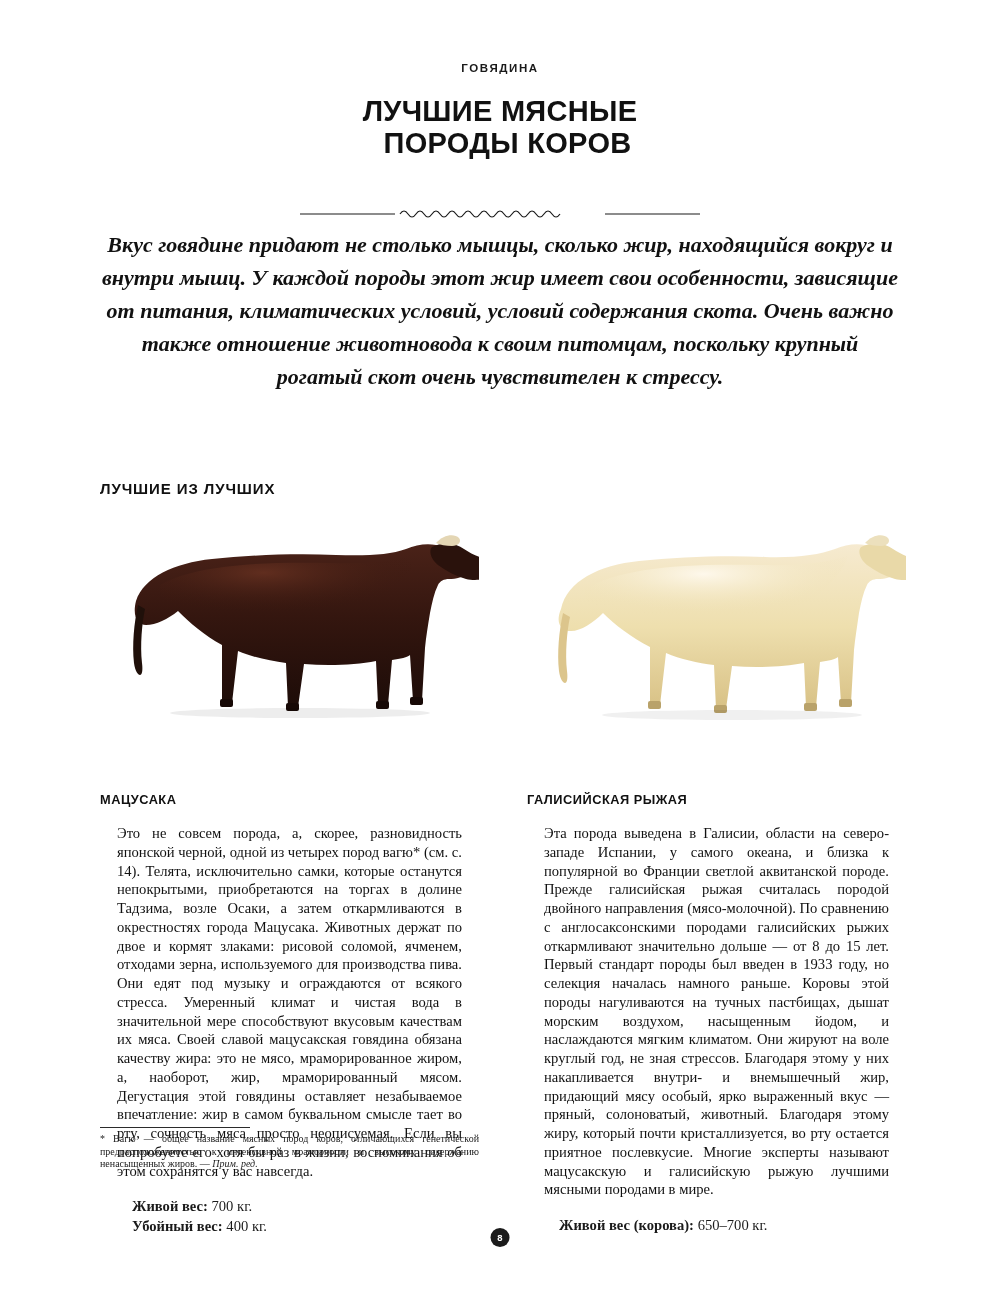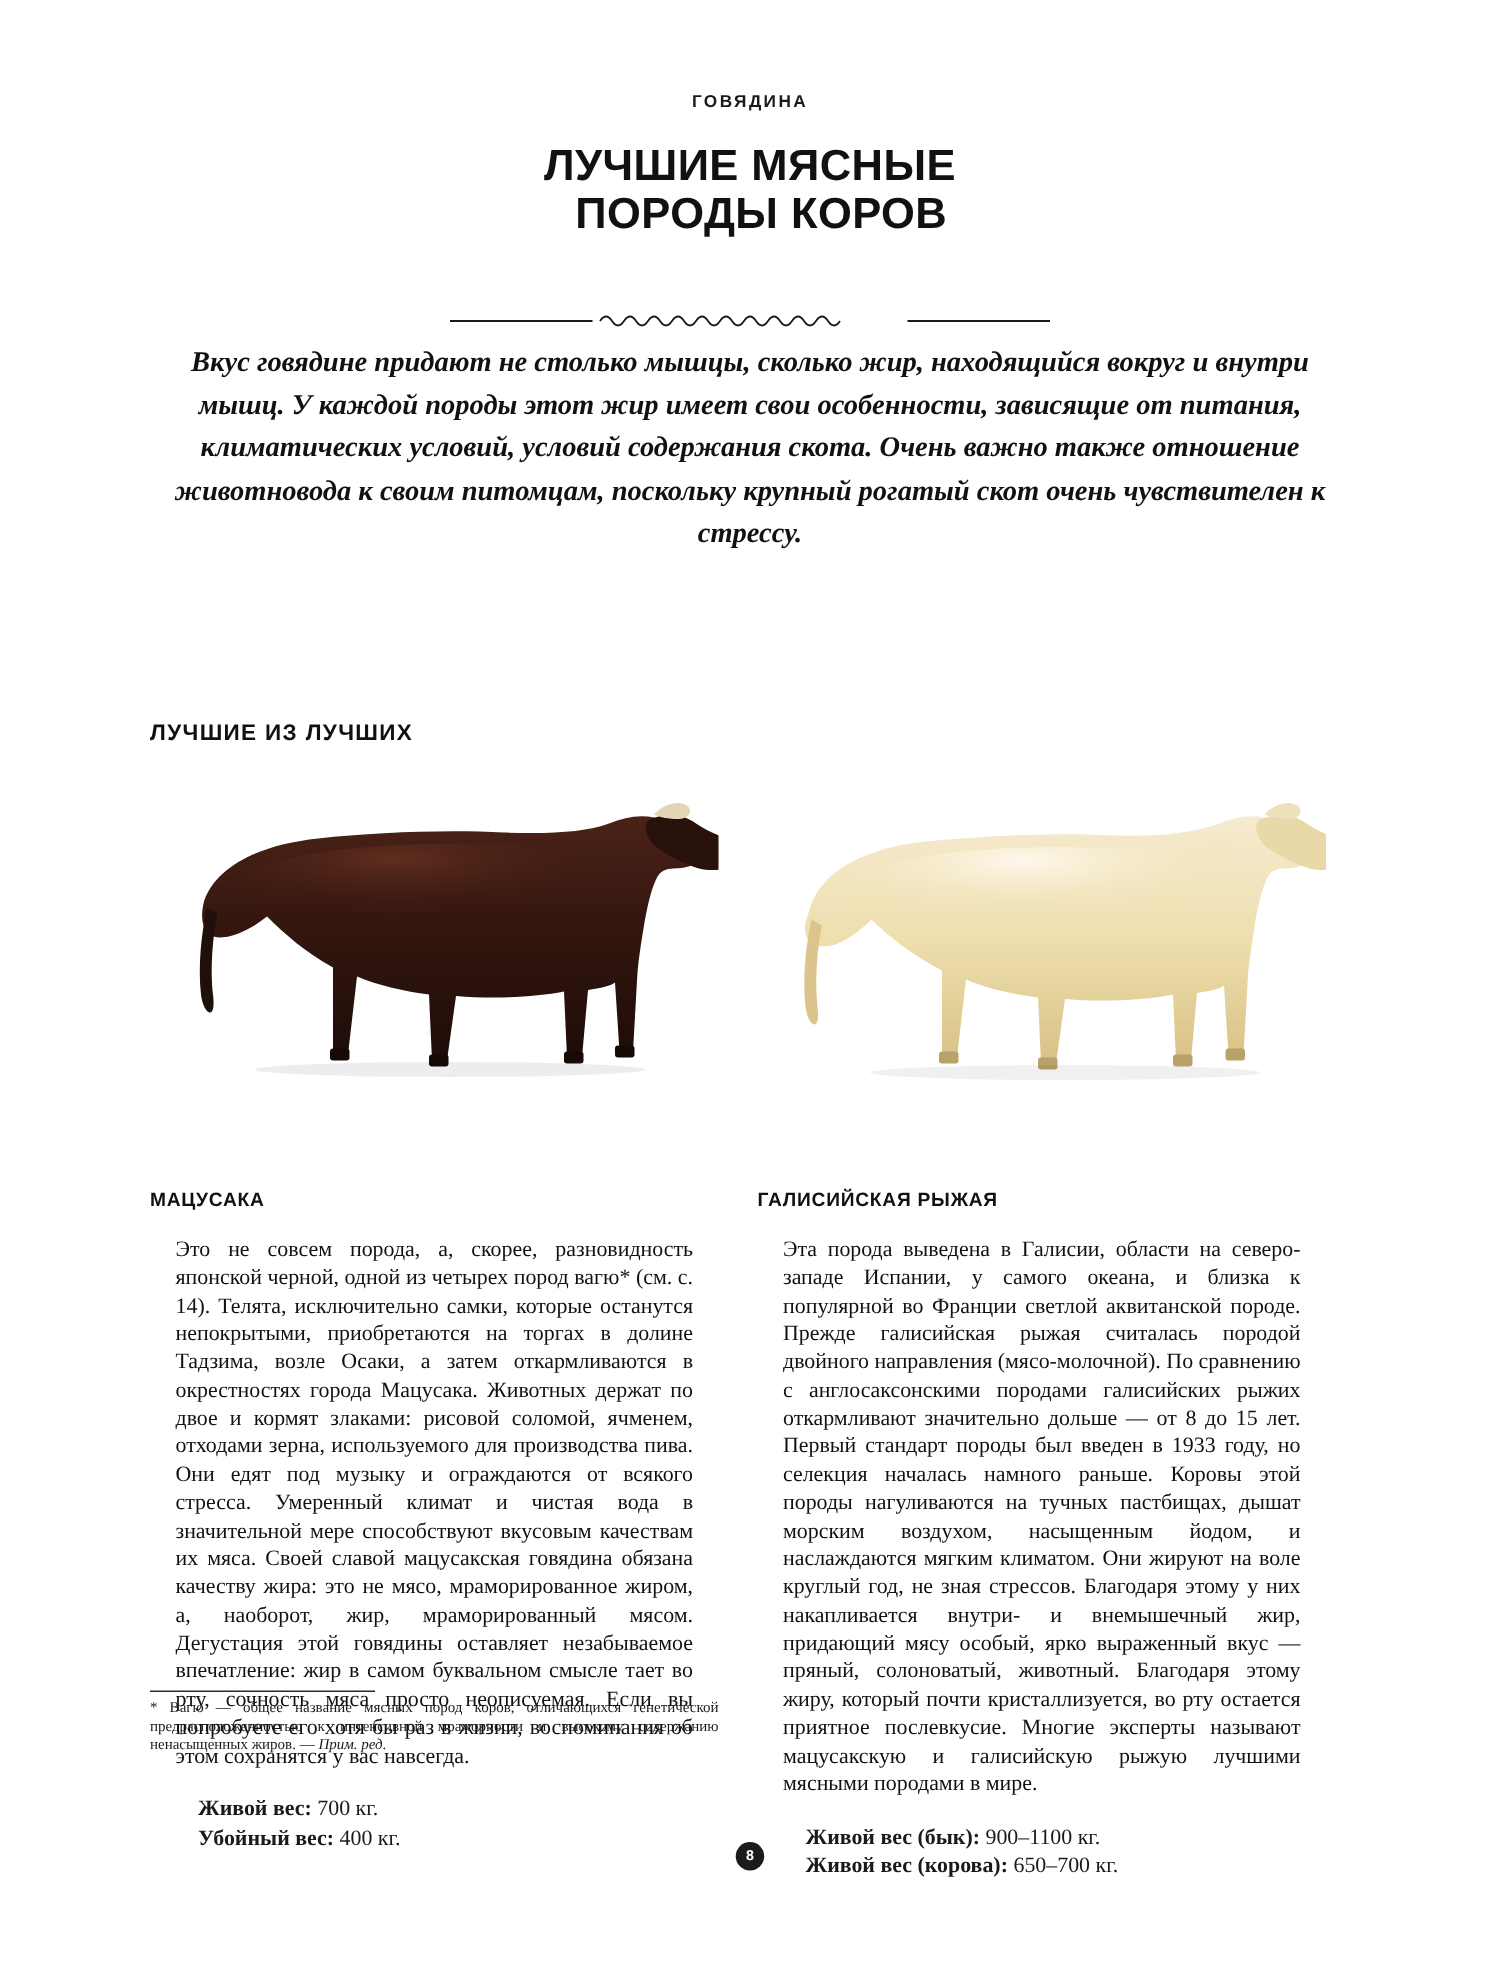--- a/index.html
+++ b/index.html
@@ -54,41 +54,41 @@
   }
   .lede {
     position: absolute;
     top: 228px;
     left: 100px;
     width: 800px;
     text-align: center;
     font-family: "Liberation Serif", serif;
     font-style: italic;
     font-weight: 700;
-    font-size: 19px;
+    font-size: 22px;
     line-height: 1.5;
     color: #111;
   }
   .section-head {
     position: absolute;
     top: 443px;
     left: 100px;
     font-size: 15px;
     font-weight: 800;
     letter-spacing: 0.9px;
     color: #111;
     margin-top: 37px;
   }
   .cols {
     position: absolute;
     top: 505px;
     left: 100px;
     width: 800px;
     display: flex;
-    gap: 26px;
+    gap: 48px;
   }
   .col { width: 379px; }
   .figure {
     height: 265px;
     position: relative;
     margin-bottom: 22px;
   }
   .figure svg { display: block; }
   .breed-name {
     font-size: 12.8px;
@@ -268,24 +268,20 @@
           <rect x="121" y="196" width="13" height="8" rx="2" fill="#b9a26a"></rect>
           <ellipse cx="205" cy="210" rx="130" ry="5" fill="#000" opacity="0.06"></ellipse>
         </svg>
       </div>
       <div class="breed-name">ГАЛИСИЙСКАЯ РЫЖАЯ</div>
       <div class="body-text">
         <p>Эта порода выведена в Галисии, области на северо-западе Испании, у самого океана, и близка к популярной во Франции светлой аквитанской породе. Прежде галисийская рыжая считалась породой двойного направления (мясо-молочной). По сравнению с англосаксонскими породами галисийских рыжих откармливают значительно дольше — от 8 до 15 лет. Первый стандарт породы был введен в 1933 году, но селекция началась намного раньше. Коровы этой породы нагуливаются на тучных пастбищах, дышат морским воздухом, насыщенным йодом, и наслаждаются мягким климатом. Они жируют на воле круглый год, не зная стрессов. Благодаря этому у них накапливается внутри- и внемышечный жир, придающий мясу особый, ярко выраженный вкус — пряный, солоноватый, животный. Благодаря этому жиру, который почти кристаллизуется, во рту остается приятное послевкусие. Многие эксперты называют мацусакскую и галисийскую рыжую лучшими мясными породами в мире.</p>
       </div>
       <div class="facts">
         <div>
-          <b>Живой вес (бык):</b>
-          <span>900–1100 кг.</span>
-        </div>
-        <div>
           <b>Живой вес (корова):</b>
           <span>650–700 кг.</span>
         </div>
       </div>
     </div>
 
   </div>
 
   <div class="footnote-rule"></div>
   <div class="footnote">

